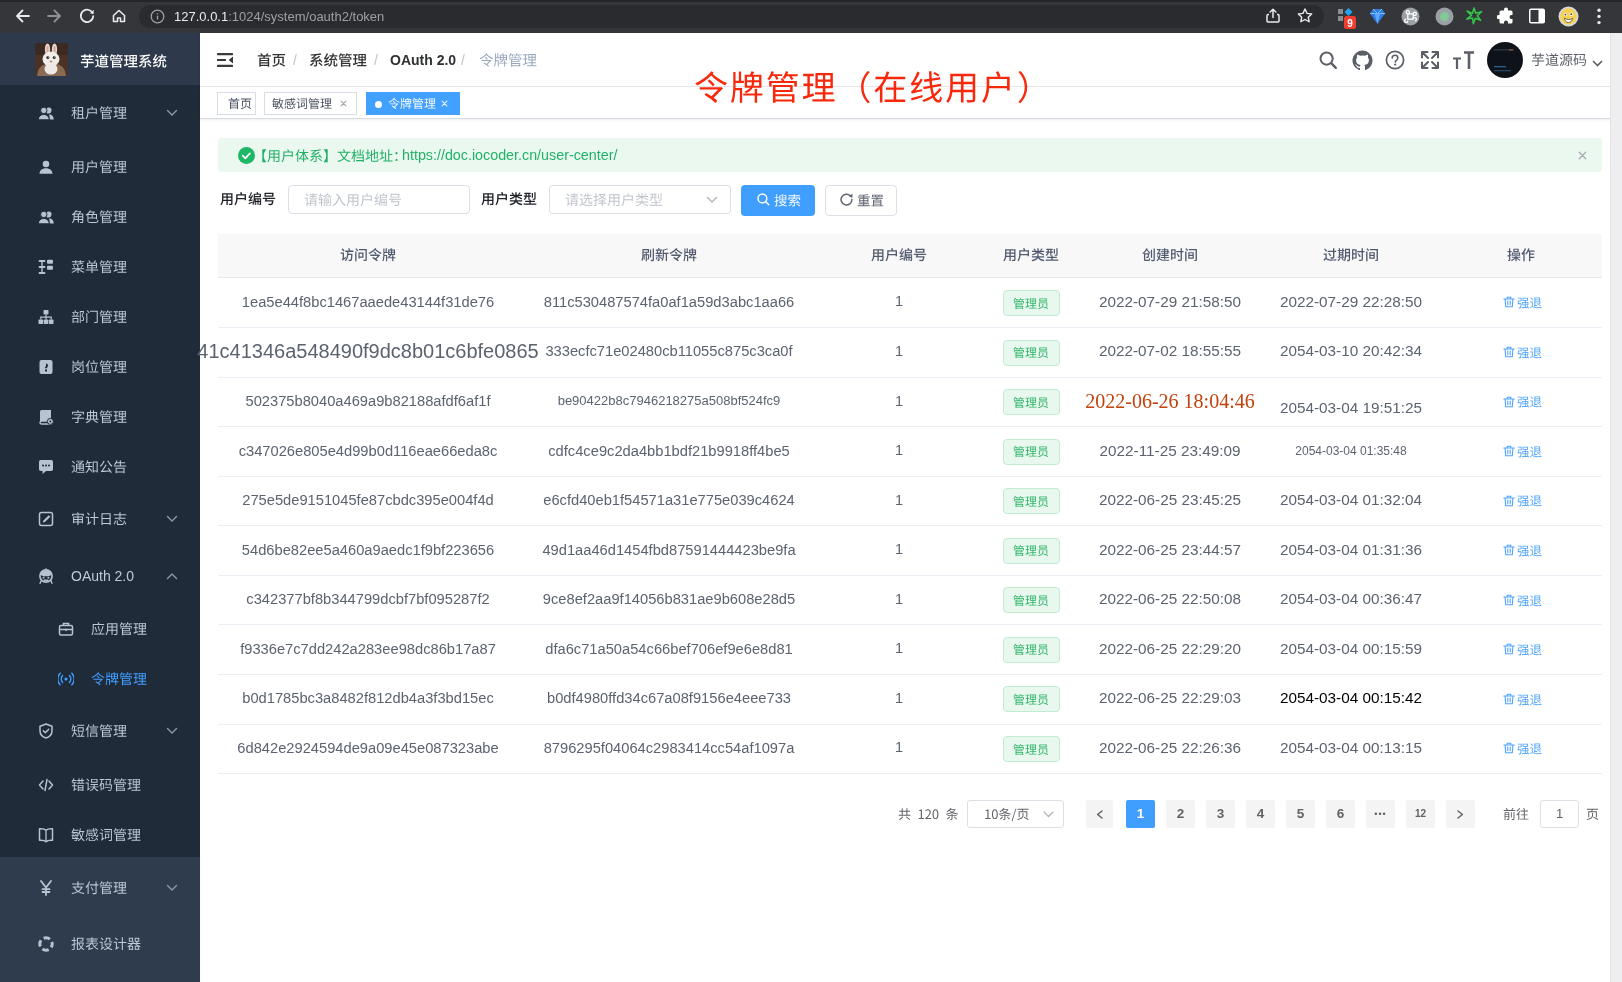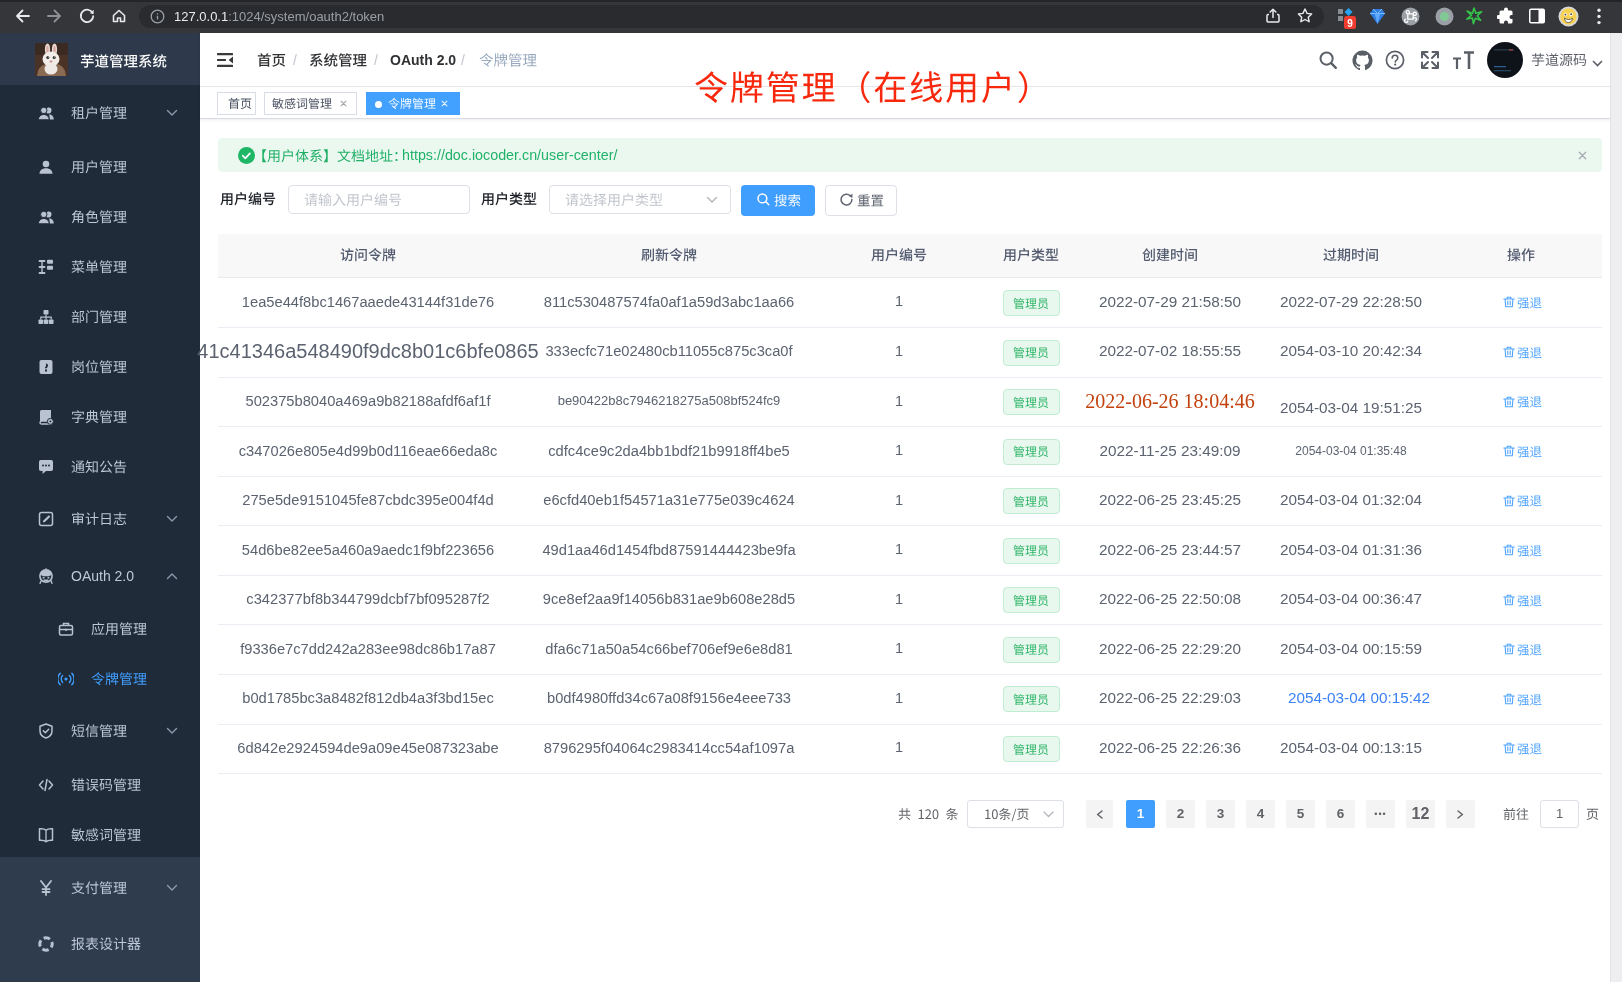--- a/index.html
+++ b/index.html
@@ -680,21 +680,21 @@
 <div style="position:absolute;left:368.0px;top:689.3px;line-height:18px;font-size:14.7px;color:#5c6370;font-weight:normal;transform:translateX(-50%);white-space:nowrap;">b0d1785bc3a8482f812db4a3f3bd15ec</div>
 <div style="position:absolute;left:669.0px;top:689.3px;line-height:18px;font-size:14.7px;color:#5c6370;font-weight:normal;transform:translateX(-50%);white-space:nowrap;">b0df4980ffd34c67a08f9156e4eee733</div>
 <div style="position:absolute;left:899.0px;top:689.8px;line-height:17px;font-size:14.5px;color:#5c6370;font-weight:normal;transform:translateX(-50%);white-space:nowrap;">1</div>
 <div style="position:absolute;left:1002.5px;top:686.4px;width:57px;height:26px;background:#e9f8ef;border:1px solid #c0ecd2;border-radius:4px;"></div>
 <div style="position:absolute;left:1013.0px;top:691.9px;"><svg width="36.0" height="15.0" viewBox="0 -1000 3000 1250" fill="#2db467" aria-hidden="true">
       <use href="#gR7ba1" x="0"></use>
       <use href="#gR7406" x="1000"></use>
       <use href="#gR5458" x="2000"></use>
     </svg></div>
 <div style="position:absolute;left:1170.0px;top:689.3px;line-height:18px;font-size:15.3px;color:#5c6370;font-weight:normal;transform:translateX(-50%);white-space:nowrap;">2022-06-25 22:29:03</div>
-<div style="position:absolute;left:1351.0px;top:689.3px;line-height:18px;font-size:15.3px;color:#3b82f6;font-weight:normal;transform:translateX(-50%);white-space:nowrap;margin-left:8px;">2054-03-04 00:15:42</div>
+<div style="position:absolute;left:1351.0px;top:689.3px;line-height:18px;font-size:15.3px;color:#000000;font-weight:normal;transform:translateX(-50%);white-space:nowrap;">2054-03-04 00:15:42</div>
 <svg style="position:absolute;left:1503.0px;top:692.8px;" width="12" height="12" viewBox="0 0 12 12">
     <path d="M0.8 3h10.4M4.2 2.9V1.2h3.6V2.9M2.1 3.2l.6 7.6h6.6l.6-7.6M4.8 5.1v3.7M7.2 5.1v3.7" stroke="#4da3ff" stroke-width="1.1" fill="none" stroke-linecap="round"></path>
   </svg>
 <div style="position:absolute;left:1516.5px;top:691.6px;"><svg width="25.0" height="15.6" viewBox="0 -1000 2000 1250" fill="#4da3ff" aria-hidden="true">
       <use href="#gR5f3a" x="0"></use>
       <use href="#gR9000" x="1000"></use>
     </svg></div>
 <div style="position:absolute;left:218px;top:773.0px;width:1384px;height:1px;background:#ebeef5;"></div>
 <div style="position:absolute;left:368.0px;top:738.8px;line-height:18px;font-size:14.7px;color:#5c6370;font-weight:normal;transform:translateX(-50%);white-space:nowrap;">6d842e2924594de9a09e45e087323abe</div>
 <div style="position:absolute;left:669.0px;top:738.8px;line-height:18px;font-size:14.7px;color:#5c6370;font-weight:normal;transform:translateX(-50%);white-space:nowrap;">8796295f04064c2983414cc54af1097a</div>
@@ -744,21 +744,21 @@
 <div style="position:absolute;left:1220.5px;top:806.0px;line-height:16px;font-size:13.5px;color:#606266;font-weight:bold;transform:translateX(-50%);white-space:nowrap;">3</div>
 <div style="position:absolute;left:1246px;top:800px;width:29px;height:28px;background:#f4f4f5;border-radius:2px;"></div>
 <div style="position:absolute;left:1260.5px;top:806.0px;line-height:16px;font-size:13.5px;color:#606266;font-weight:bold;transform:translateX(-50%);white-space:nowrap;">4</div>
 <div style="position:absolute;left:1286px;top:800px;width:29px;height:28px;background:#f4f4f5;border-radius:2px;"></div>
 <div style="position:absolute;left:1300.5px;top:806.0px;line-height:16px;font-size:13.5px;color:#606266;font-weight:bold;transform:translateX(-50%);white-space:nowrap;">5</div>
 <div style="position:absolute;left:1326px;top:800px;width:29px;height:28px;background:#f4f4f5;border-radius:2px;"></div>
 <div style="position:absolute;left:1340.5px;top:806.0px;line-height:16px;font-size:13.5px;color:#606266;font-weight:bold;transform:translateX(-50%);white-space:nowrap;">6</div>
 <div style="position:absolute;left:1366px;top:800px;width:29px;height:28px;background:#f4f4f5;border-radius:2px;"></div>
 <div style="position:absolute;left:1380.5px;top:808.5px;line-height:11px;font-size:9px;color:#606266;font-weight:normal;transform:translateX(-50%);letter-spacing:1px;white-space:nowrap;">•••</div>
 <div style="position:absolute;left:1406px;top:800px;width:29px;height:28px;background:#f4f4f5;border-radius:2px;"></div>
-<div style="position:absolute;left:1420.5px;top:806.0px;line-height:16px;font-size:16px;color:#606266;font-weight:bold;transform:translateX(-50%);white-space:nowrap;">12</div>
+<div style="position:absolute;left:1420.5px;top:806.0px;line-height:16px;font-size:10px;color:#606266;font-weight:bold;transform:translateX(-50%);white-space:nowrap;">12</div>
 <div style="position:absolute;left:1446px;top:800px;width:29px;height:28px;background:#f4f4f5;border-radius:2px;"></div>
 <svg style="position:absolute;left:1457.0px;top:810.0px;" width="7" height="9" viewBox="0 0 7 9">
     <path d="M1 1l4.4 3.5L1 8" stroke="#606266" stroke-width="1.5" fill="none" stroke-linecap="round" stroke-linejoin="round"></path>
   </svg>
 <div style="position:absolute;left:1503.0px;top:805.9px;"><svg width="26.0" height="16.2" viewBox="0 -1000 2000 1250" fill="#606266" aria-hidden="true">
       <use href="#gR524d" x="0"></use>
       <use href="#gR5f80" x="1000"></use>
     </svg></div>
 <div style="position:absolute;left:1540px;top:800px;width:39px;height:28px;background:#fff;border:1px solid #dcdfe6;border-radius:3px;"></div>
 <div style="position:absolute;left:1559.5px;top:806.0px;line-height:16px;font-size:13px;color:#606266;font-weight:normal;transform:translateX(-50%);white-space:nowrap;">1</div>

